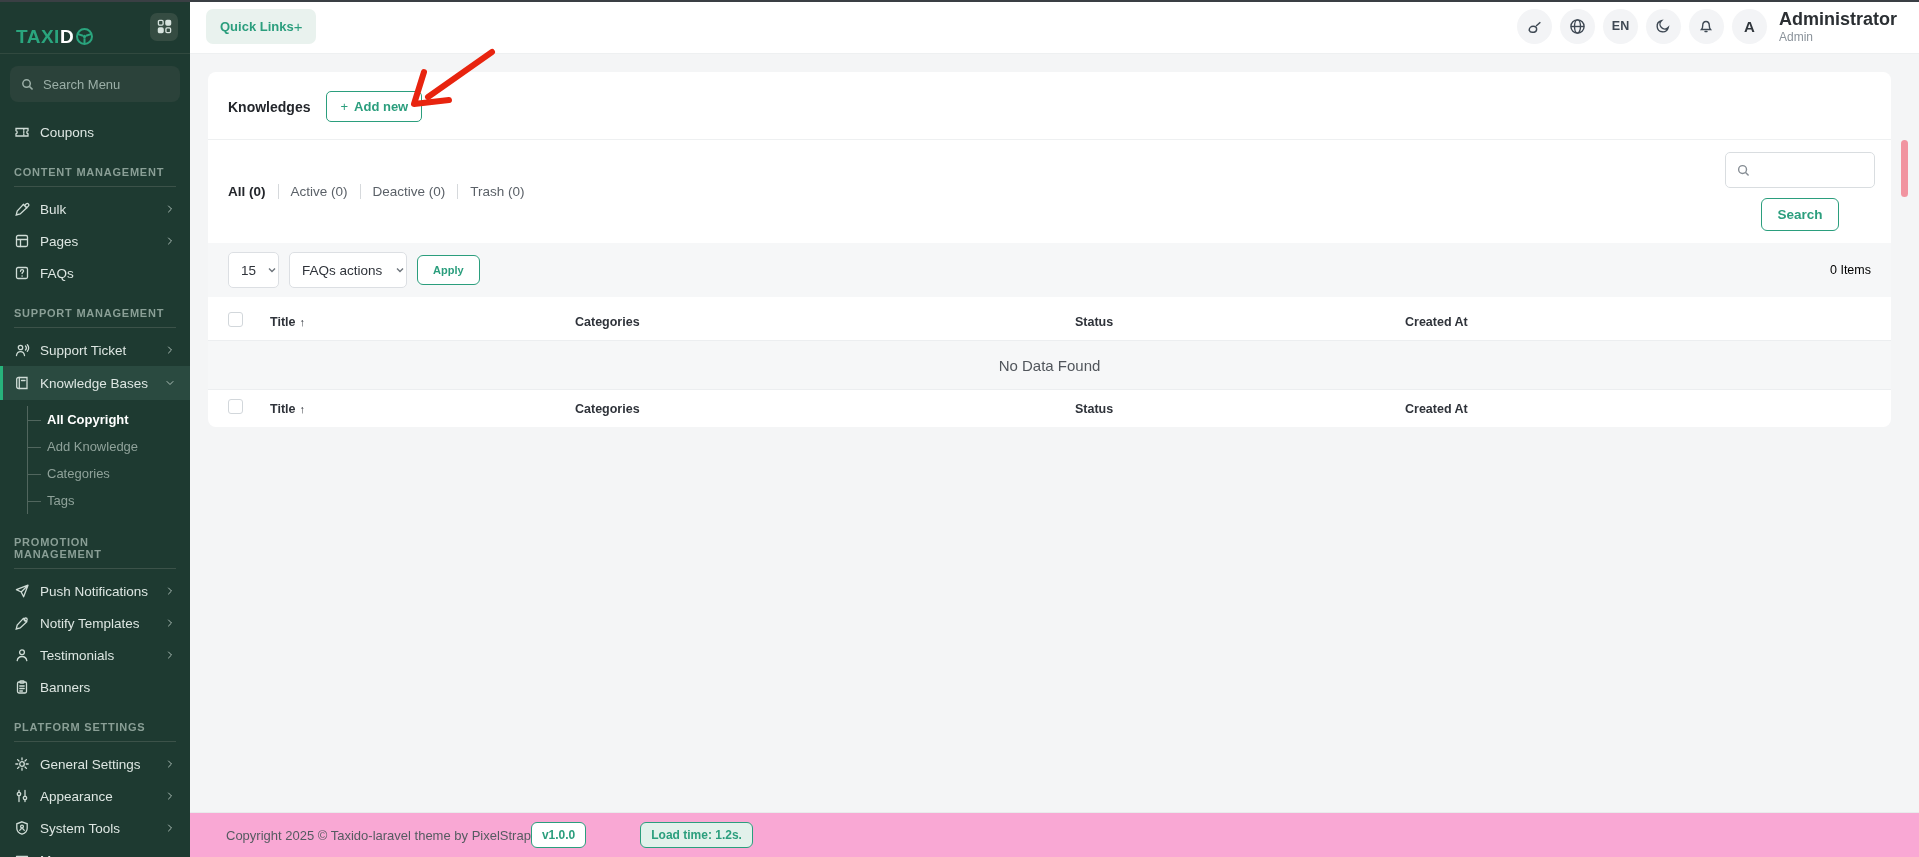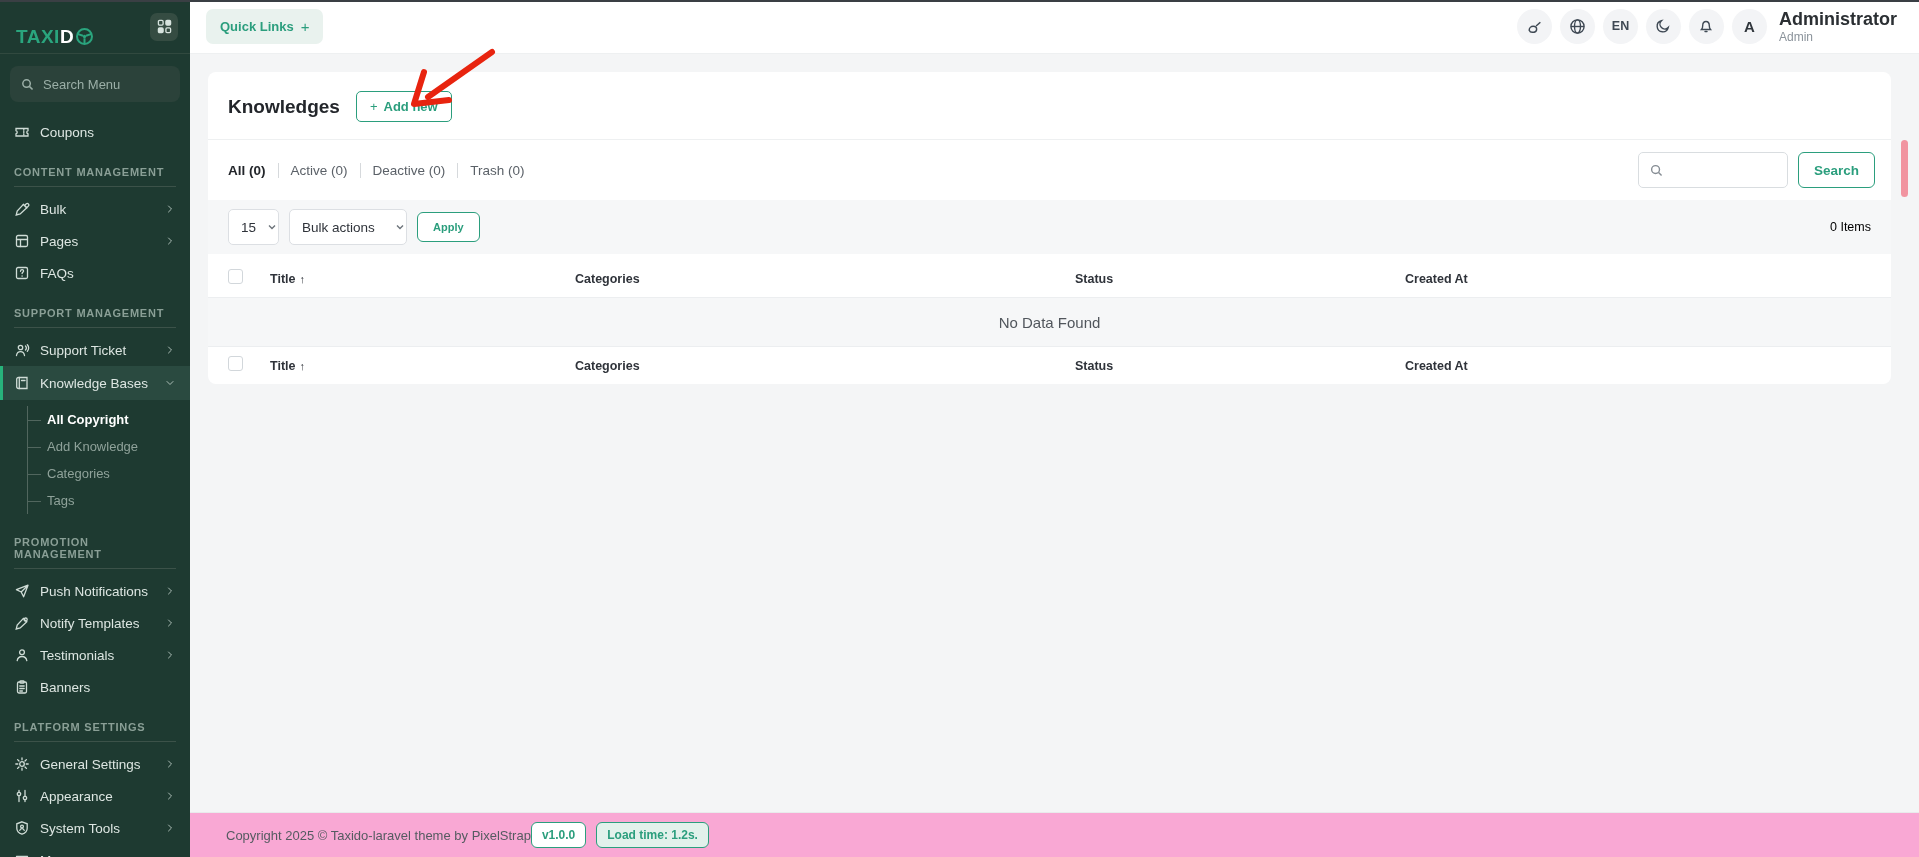--- a/index.html
+++ b/index.html
@@ -33,40 +33,40 @@
   .menu-item.active { background:#2a4a40; height:34px; }
   .menu-item.active::before { content:""; position:absolute; left:0; top:0; bottom:0; width:3px; background:#27b37b; }
   .submenu { margin:6px 0 8px 27px; border-left:1px solid #51665e; }
   .submenu-item { position:relative; padding:6px 0 6px 19px; font-size:13px; color:#8fa29a; cursor:pointer; white-space:nowrap; }
   .submenu-item::before { content:""; position:absolute; left:0; top:50%; width:13px; height:1px; background:#51665e; }
   .submenu-item.active { color:#ffffff; font-weight:700; }
 
   
   .rightcol { flex:1; display:flex; flex-direction:column; min-width:0; }
   .topbar { height:54px; background:#ffffff; display:flex; align-items:center; justify-content:space-between; padding:0 22px 0 16px; border-bottom:1px solid #eef0f1; }
-  .quick-links { display:flex; align-items:center; gap:7px; background:#e9f2ee; color:#2b9e7d; border:none; border-radius:7px; padding:9px 14px; font-size:13px; font-weight:700; font-family:inherit; cursor:pointer; }
+  .quick-links { display:flex; align-items:center; gap:0; background:#e9f2ee; color:#2b9e7d; border:none; border-radius:7px; padding:9px 14px; font-size:13px; font-weight:700; font-family:inherit; cursor:pointer; }
   .topbar-right { display:flex; align-items:center; gap:8px; }
   .icon-btn { width:35px; height:35px; border-radius:50%; border:none; background:#f3f4f6; color:#3f4954; display:flex; align-items:center; justify-content:center; cursor:pointer; font-family:inherit; font-size:12.5px; font-weight:600; }
   .avatar { font-weight:700; font-size:15px; color:#30363c; }
   .userblock { margin-left:4px; line-height:1.2; cursor:pointer; }
   .userblock .uname { font-size:18px; font-weight:700; color:#2b2f33; }
   .userblock .urole { font-size:12px; color:#8b939b; }
 
   .content { flex:1; padding:18px 28px 0 18px; }
   .card { background:#ffffff; border-radius:8px; overflow:hidden; }
   .card-head { display:flex; align-items:center; padding:19px 20px 17px; border-bottom:1px solid #eef0f1; }
-  .page-title { font-size:19px; font-weight:700; color:#23262b; }
+  .page-title { font-size:14px; font-weight:700; color:#23262b; }
   .addnew-btn { margin-left:16px; display:flex; align-items:center; gap:6px; background:#ffffff; border:1px solid #2b9e7d; color:#2b9e7d; border-radius:5px; padding:7px 13px; font-size:13px; font-weight:700; font-family:inherit; cursor:pointer; }
 
   .tabs-row { display:flex; align-items:center; padding:12px 16px 12px 20px; }
   .tabs { display:flex; align-items:center; font-size:13.5px; }
   .tab { color:#5b6168; cursor:pointer; }
   .tab.active { color:#23262b; font-weight:700; }
   .tab-sep { width:1px; height:15px; background:#d6d9dc; margin:0 12px; }
-  .search-group { margin-left:auto; display:flex; gap:10px; }
+  .search-group { margin-left:auto; display:flex; align-items:center; gap:10px;flex-direction:column; }
   .tbl-search { width:150px; height:36px; border:1px solid #d9dde0; border-radius:5px; display:flex; align-items:center; padding:0 10px; gap:7px; color:#868d94; background:#fff; }
   .tbl-search input { width:100%; border:none; outline:none; font-family:inherit; font-size:13px; color:#333; background:transparent; }
   .search-btn { background:#fff; border:1px solid #2b9e7d; color:#2b9e7d; border-radius:6px; padding:8px 15px; font-size:13.5px; font-weight:700; font-family:inherit; cursor:pointer; }
 
   .bulk-row { background:#f6f7f8; display:flex; align-items:center; padding:9px 20px; gap:10px; }
   .fake-select { background:#fff; border:1px solid #dcdfe3; border-radius:5px; height:36px; display:flex; align-items:center; gap:10px; padding:0 0 0 12px; font-size:13.5px; color:#2f333a; cursor:pointer; }
   .fake-select .chev { display:flex; color:#6c737a; }
   .apply-btn { background:#fff; border:1px solid #2b9e7d; color:#2b9e7d; border-radius:6px; padding:8px 15px; font-size:11px; font-weight:700; font-family:inherit; cursor:pointer; }
   .items-count { margin-left:auto; font-size:12.5px; font-weight:400; color:#000000; }
 
@@ -76,21 +76,21 @@
   .trow.tfoot { border-top:1px solid #eceef0; }
   .th { font-size:12.5px; font-weight:700; color:#2f333a; display:flex; align-items:center; gap:4px; }
   .sort-arrow { font-size:11px; color:#2f333a; }
   .checkbox { width:15px; height:15px; border:1px solid #d2d7db; border-radius:3px; background:#fff; display:inline-block; cursor:pointer; }
   .empty-row { background:#f6f7f8; height:48px; display:flex; align-items:center; justify-content:center; font-size:15px; color:#51565c; }
 
   .footer { height:45px; background:#f9a8d4; border-top:1px solid #e9ebec; display:flex; align-items:center; justify-content:flex-start; padding:0 30px 0 36px; }
   .copyright { font-size:13px; color:#555b61; }
   .badges { display:flex; align-items:center; gap:10px; }
   .badge { border:1px solid #2b9e7d; color:#2b9e7d; font-size:12px; font-weight:700; border-radius:6px; padding:5px 10px; background:#fff; }
-  .badge.tinted { background:#e2f1eb; }
+  .badge.tinted { background:#e2f1eb;margin-left:44px; }
 
   .arrow-overlay { position:absolute; left:0; top:0; width:1919px; height:857px; pointer-events:none; z-index:80; }
   .scroll-thumb { position:absolute; right:11px; top:140px; width:7px; height:57px; border-radius:4px; background:#f194a0; z-index:85; cursor:grab; }
 
   svg { display:block; }
 </style>
 </head>
 <body>
 
 <div class="topstrip"></div>
@@ -424,21 +424,21 @@
         <div class="bulk-row">
           <div class="fake-select">
             <span>15</span>
             <span class="chev">
               <svg width="12" height="12" viewBox="0 0 16 16" fill="none" stroke="currentColor" stroke-width="1.8">
                   <path d="M4 6l4 4 4-4"></path>
                 </svg>
             </span>
           </div>
           <div class="fake-select" style="min-width:118px; justify-content:space-between;">
-            <span>Bulk actions</span>
+            <span>FAQs actions</span>
             <span class="chev">
               <svg width="12" height="12" viewBox="0 0 16 16" fill="none" stroke="currentColor" stroke-width="1.8">
                   <path d="M4 6l4 4 4-4"></path>
                 </svg>
             </span>
           </div>
           <button class="apply-btn">Apply</button>
           <div class="items-count">0 Items</div>
         </div>
 

